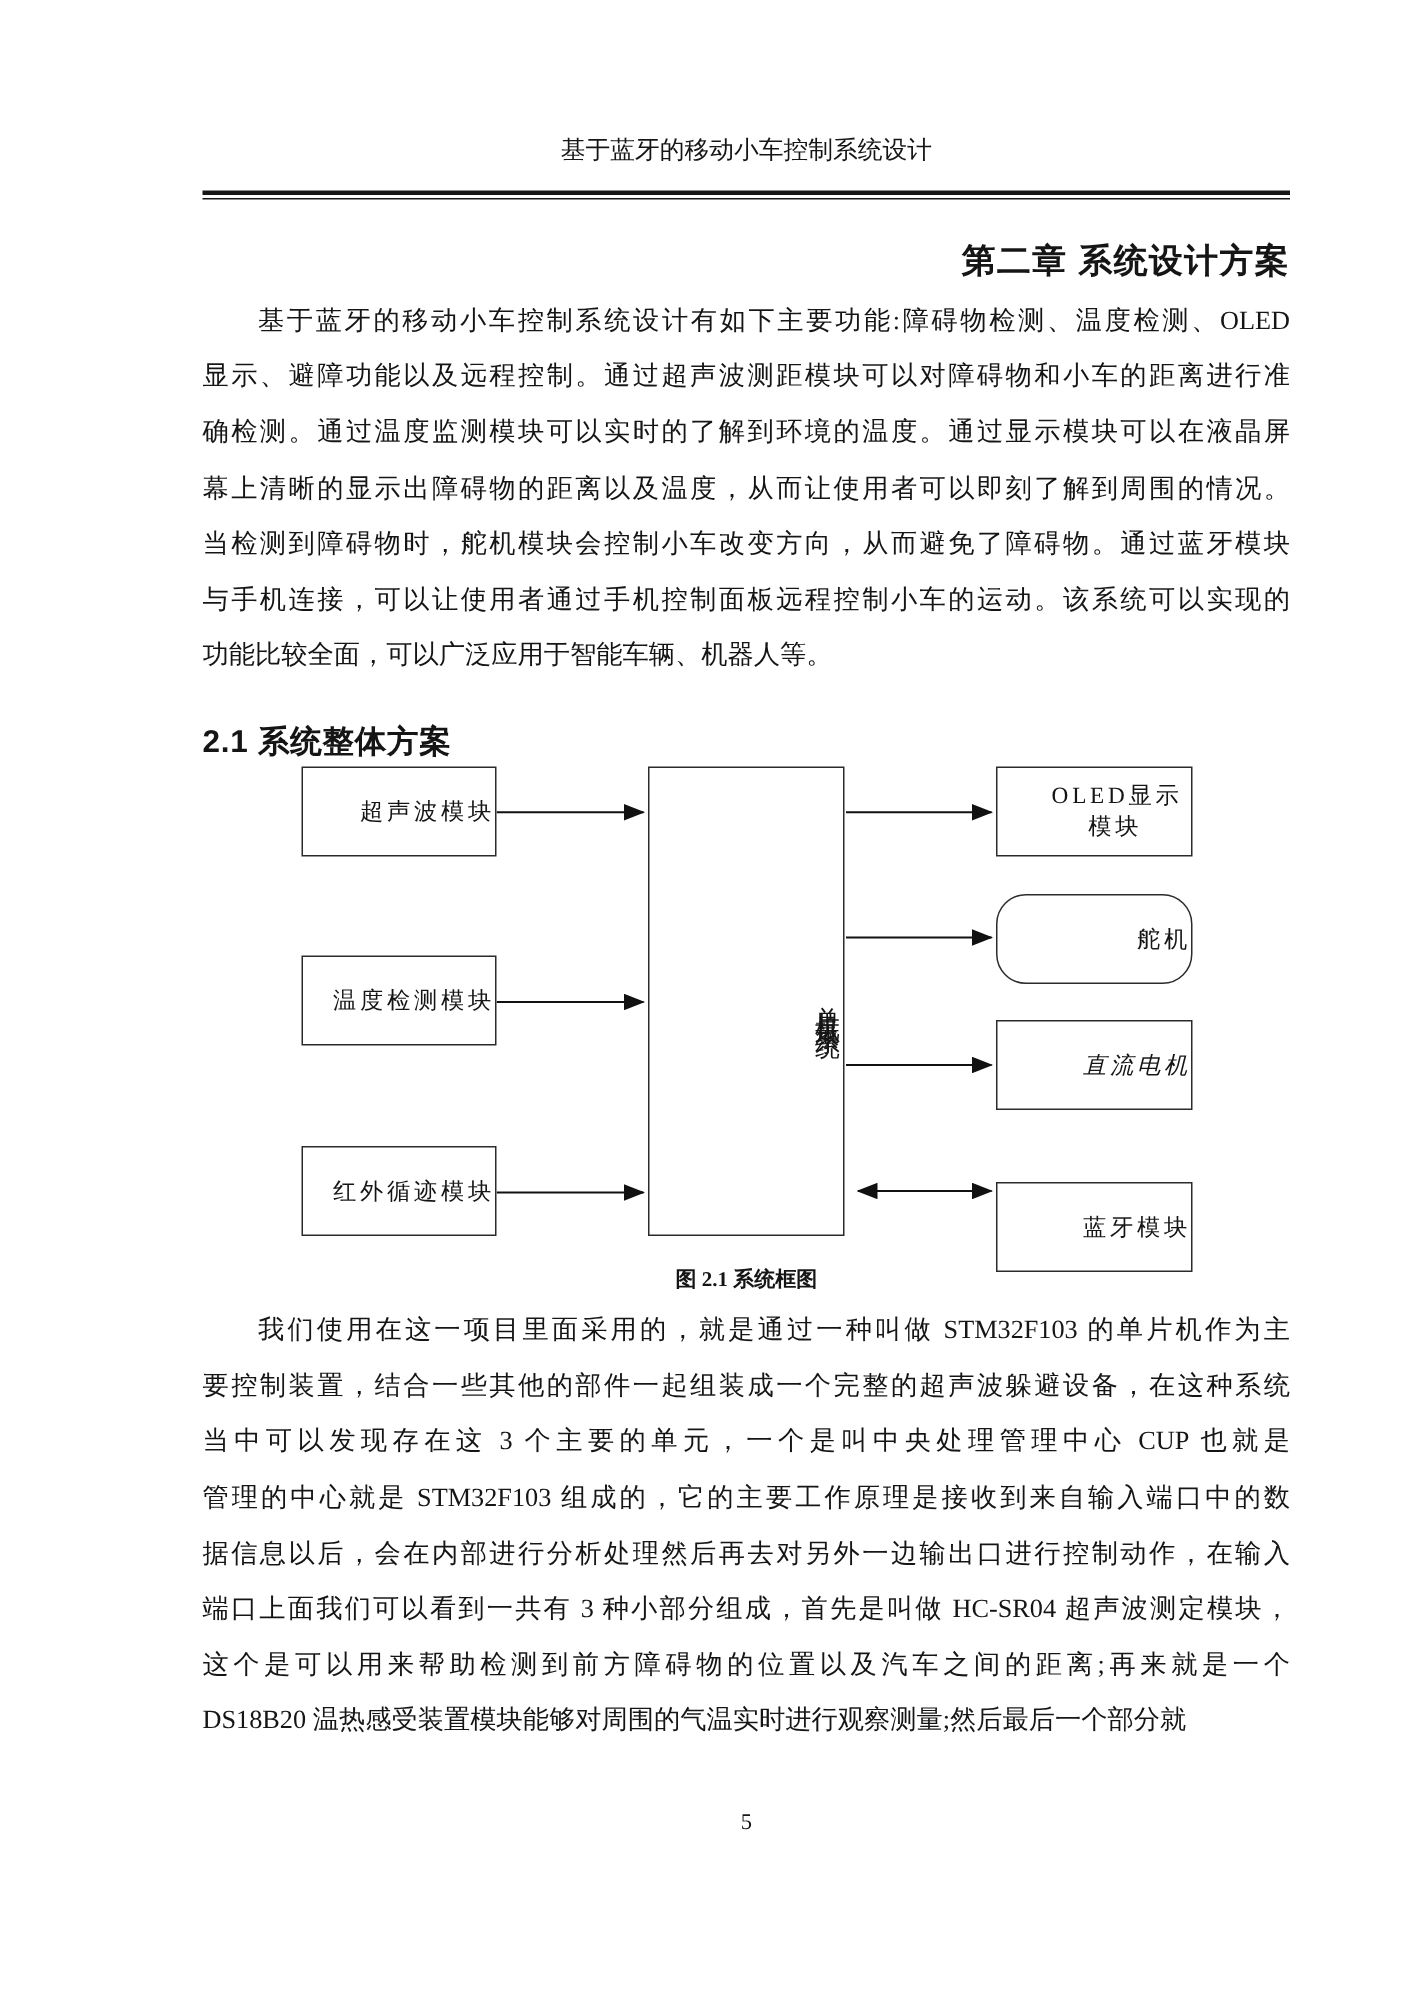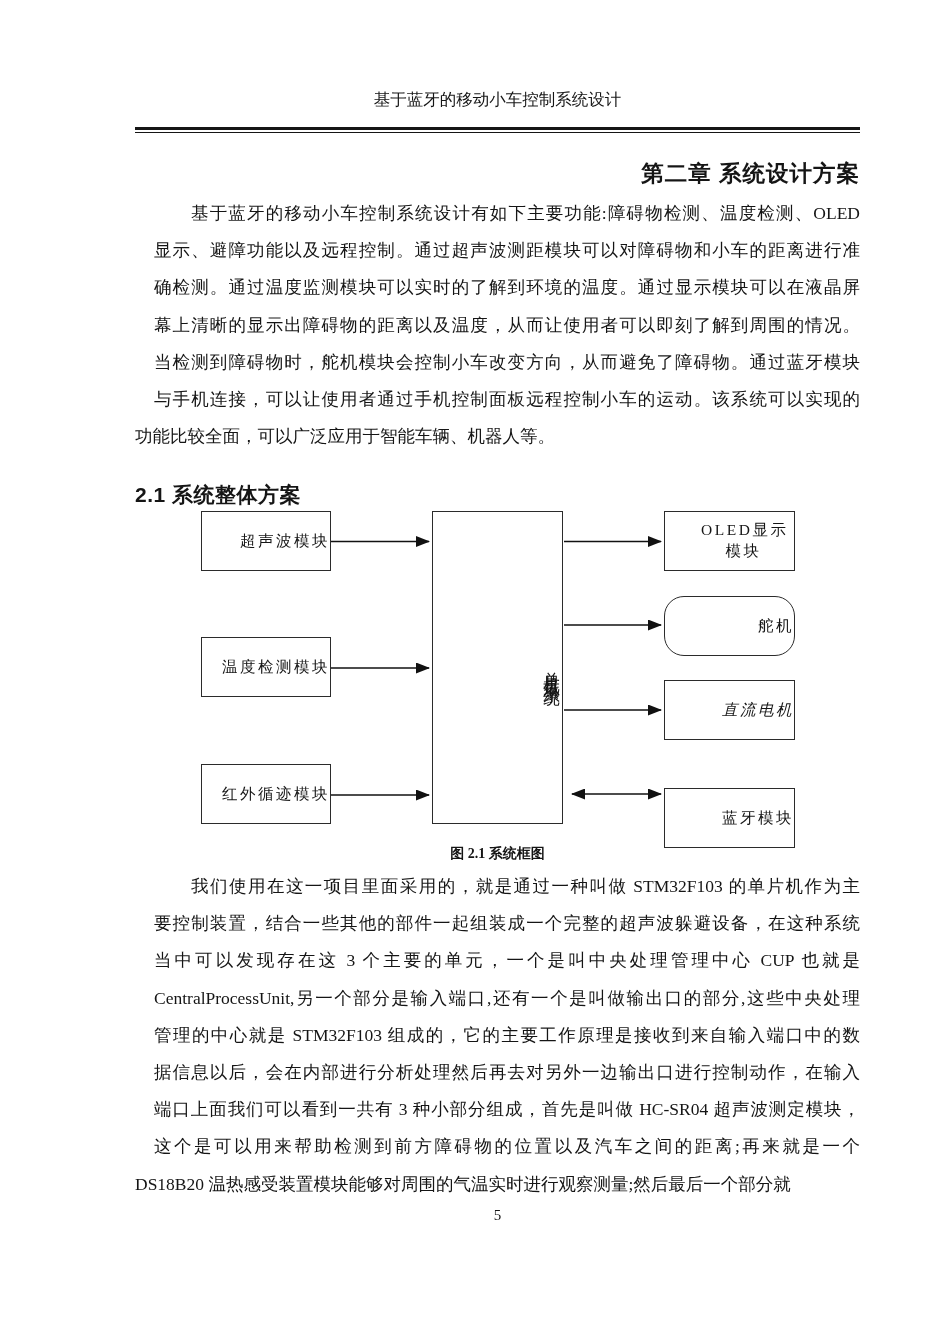--- a/index.html
+++ b/index.html
@@ -26,21 +26,21 @@
     letter-spacing:1px; line-height:32px;
   }
 
   .para {
     left:135px; width:725px;
     font-size:17.5px; line-height:37.2px;
   }
   #paragraph-1 { top:195px; }
   #paragraph-2 { top:868px; }
   .ln { text-align:justify; }
-  .ln.jl { text-align-last:justify;margin-left:19px; }
+  .ln.jl { text-align-last:justify; }
   .ln.first { text-indent:37px; }
 
   .section-heading {
     top:463px; left:135px; width:725px;
     font-size:21px; font-weight:bold;
     font-family:"Liberation Sans","DejaVu Sans",sans-serif;
     letter-spacing:0.5px; line-height:30px;
   }
 
   .diagram { top:505px; left:0; width:950px; height:340px; }
@@ -136,21 +136,20 @@
     <span>蓝牙模块</span>
   </div>
 </div>
 
 <div class="abs fig-caption">图 2.1 系统框图</div>
 
 <div id="paragraph-2" class="abs para">
   <div class="ln jl first">我们使用在这一项目里面采用的，就是通过一种叫做 STM32F103 的单片机作为主</div>
   <div class="ln jl">要控制装置，结合一些其他的部件一起组装成一个完整的超声波躲避设备，在这种系统</div>
   <div class="ln jl">当中可以发现存在这 3 个主要的单元，一个是叫中央处理管理中心 CUP 也就是</div>
-  <div class="ln jl">CentralProcessUnit,另一个部分是输入端口,还有一个是叫做输出口的部分,这些中央处理</div>
   <div class="ln jl">管理的中心就是 STM32F103 组成的，它的主要工作原理是接收到来自输入端口中的数</div>
   <div class="ln jl">据信息以后，会在内部进行分析处理然后再去对另外一边输出口进行控制动作，在输入</div>
   <div class="ln jl">端口上面我们可以看到一共有 3 种小部分组成，首先是叫做 HC-SR04 超声波测定模块，</div>
   <div class="ln jl">这个是可以用来帮助检测到前方障碍物的位置以及汽车之间的距离;再来就是一个</div>
   <div class="ln">DS18B20 温热感受装置模块能够对周围的气温实时进行观察测量;然后最后一个部分就</div>
 </div>
 
 <div class="abs page-number">5</div>
 
 </body></html>

